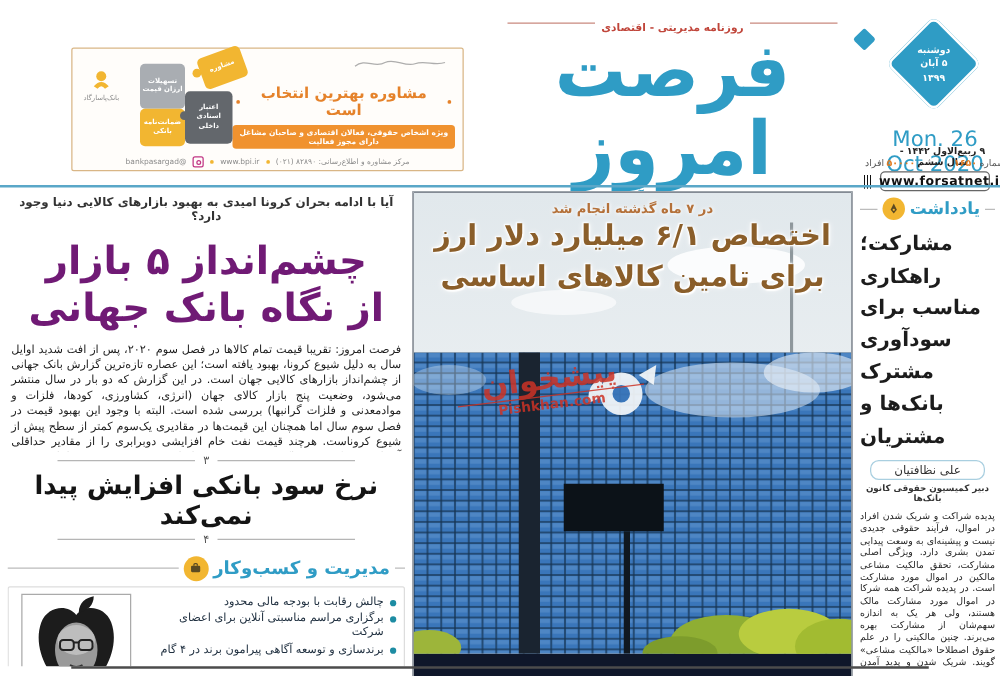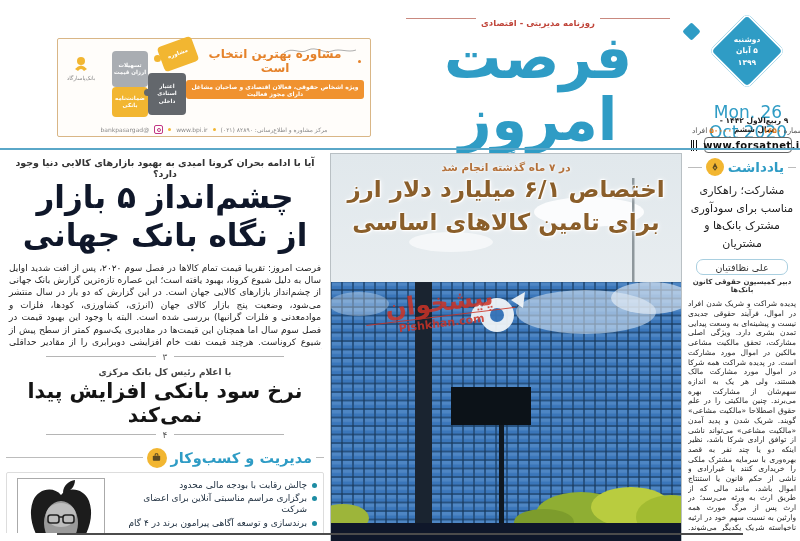--- a/index.html
+++ b/index.html
@@ -2,21 +2,21 @@
 <html lang="fa" dir="rtl"><head>
 <meta charset="utf-8">
 <style>
   html,body{margin:0;padding:0;background:#fff;}
   .page{position:relative;width:800px;height:541px;background:#ffffff;overflow:hidden;
         font-family:"DejaVu Sans",sans-serif;direction:rtl;}
   
   .ad{position:absolute;left:57px;top:38px;width:312px;height:97px;border:1px solid #d9b686;
       border-radius:2px;background:#fffdfa;}
   .ad-script{position:absolute;right:10px;top:5px;opacity:.8;}
-  .ad-right{position:absolute;right:6px;top:8px;width:178px;text-align:center;}
+  .ad-right{position:absolute;right:6px;top:28px;width:178px;text-align:center;}
   .slogan-row{display:flex;align-items:center;gap:3px;justify-content:center;color:#e5822a;
       font-size:12px;font-weight:bold;}
   .slogan-row .dot{width:3px;height:3px;border-radius:50%;background:#e5822a;flex:none;}
   .slogan-row .hl{height:1px;background:#e5822a;flex:1;max-width:26px;}
   .ad-bar{margin-top:5px;background:#f0922f;color:#fff;font-size:6px;font-weight:bold;
       border-radius:3px;padding:2.5px 3px;line-height:1.2;}
   .puzzle{position:absolute;left:46px;top:4px;width:120px;height:76px;}
   .pz{position:absolute;border-radius:4px;color:#fff;font-weight:bold;font-size:5.5px;
       display:flex;align-items:center;justify-content:center;text-align:center;line-height:1.35;padding:1px;}
   .pz-g{left:8px;top:8px;width:34px;height:34px;background:#a9adb2;}
@@ -57,21 +57,21 @@
       justify-content:center;gap:2px;}
   .issue .num{color:#e07a20;font-weight:bold;}
   .webbox{position:absolute;top:131px;left:4px;right:4px;border:1.5px solid #666;border-radius:4px;
       padding:1.5px 4px;display:flex;align-items:center;justify-content:center;gap:5px;
       font-size:10px;font-weight:bold;color:#111;letter-spacing:.4px;background:#fff;}
   .barcode{width:7px;height:11px;background:repeating-linear-gradient(90deg,#111 0 1px,#fff 1px 2.4px);flex:none;}
   .blue-rule{position:absolute;left:0;right:0;top:148px;height:2px;background:#5aa7c8;}
   
   .leftcol{position:absolute;left:6px;top:153px;width:318px;height:380px;overflow:hidden;text-align:center;}
   .kicker{font-size:9.5px;color:#333;font-weight:bold;margin-top:4px;}
-  .headline1{font-size:31px;font-weight:bold;color:#0f172a;line-height:1.22;margin-top:0;letter-spacing:-1px;}
+  .headline1{font-size:31px;font-weight:bold;color:#701a75;line-height:1.22;margin-top:12px;letter-spacing:-1px;}
   .lead-body{margin-top:7px;font-size:9px;line-height:12.4px;color:#1d1d1d;text-align:justify;
       direction:rtl;height:87px;overflow:hidden;padding:0 3px;}
   .pgmark{display:flex;align-items:center;gap:7px;justify-content:center;color:#555;font-size:9px;margin-top:3px;}
   .pgmark .mline{height:1px;background:#b5b5b5;flex:1;max-width:110px;}
   .kicker2{font-size:9px;color:#444;font-weight:bold;margin-top:5px;}
   .headline2{font-size:20.5px;font-weight:bold;color:#141414;margin-top:2px;letter-spacing:-.5px;}
   .sec-h{display:flex;align-items:center;gap:4px;margin-top:8px;}
   .sec-h h3{margin:0;font-size:14.5px;color:#2f9cc5;font-weight:bold;}
   .icon-circle{width:20px;height:20px;border-radius:50%;background:#f2b631;display:flex;
       align-items:center;justify-content:center;flex:none;}
@@ -97,21 +97,21 @@
   .watermark{position:absolute;left:34px;top:136px;width:150px;text-align:center;z-index:4;
       transform:rotate(-7deg);color:#cc3326;opacity:.85;}
   .wm-fa{font-size:25px;font-weight:bold;display:block;line-height:1;}
   .wm-en{font-size:11px;font-weight:bold;display:block;border-top:1px solid #cc3326;margin-top:1px;}
   .ph-num{position:absolute;left:8px;bottom:7px;z-index:4;background:rgba(248,248,248,.85);
       border:1px solid #999;border-radius:2px;font-size:8px;color:#666;padding:0 4px;line-height:13px;}
   
   .sidebar{position:absolute;left:688px;top:150px;width:108px;height:384px;overflow:hidden;}
   .sidebar .sec-h h3{font-size:13.5px;}
   .sidebar .icon-circle{width:18px;height:18px;}
-  .notetitle{font-size:11px;font-weight:normal;color:#1c1c1c;text-align:center;line-height:1.6;margin-top:6px;}
+  .notetitle{font-size:16px;font-weight:bold;color:#1c1c1c;text-align:left;line-height:1.6;margin-top:6px;}
   .authorbox{border:1px solid #a9cfe0;border-radius:7px;font-size:9.5px;color:#333;text-align:center;
       padding:1.5px 6px;margin:7px 8px 0;}
   .role{font-size:7px;font-weight:bold;color:#333;text-align:center;margin-top:3px;}
   .notebody{margin-top:5px;font-size:7.5px;line-height:9.7px;color:#1e1e1e;text-align:justify;
       height:232px;overflow:hidden;}
   .sidebar .pgmark{margin-top:2px;}
   .bottom-rule{position:absolute;left:57px;right:57px;top:533px;height:2px;background:#4c4c4c;}
 </style>
 </head>
 <body>
@@ -204,21 +204,20 @@
     <div class="headline1">
       <div>چشم‌انداز ۵ بازار</div>
       <div>از نگاه بانک جهانی</div>
     </div>
     <div class="lead-body">فرصت امروز: تقریبا قیمت تمام کالاها در فصل سوم ۲۰۲۰، پس از افت شدید اوایل سال به دلیل شیوع کرونا، بهبود یافته است؛ این عصاره تازه‌ترین گزارش بانک جهانی از چشم‌انداز بازارهای کالایی جهان است. در این گزارش که دو بار در سال منتشر می‌شود، وضعیت پنج بازار کالای جهان (انرژی، کشاورزی، کودها، فلزات و موادمعدنی و فلزات گرانبها) بررسی شده است. البته با وجود این بهبود قیمت در فصل سوم سال اما همچنان این قیمت‌ها در مقادیری یک‌سوم کمتر از سطح پیش از شیوع کروناست. هرچند قیمت نفت خام افزایشی دوبرابری را از مقادیر حداقلی آوریل تجربه کرد و در واکنش به خیز مجدد تقاضای صنعتی چین، قیمت فلزات نیز...</div>
     <div class="pgmark">
       <span class="mline"></span>
       <span>۳</span>
       <span class="mline"></span>
     </div>
-    <div class="kicker2">با اعلام رئیس کل بانک مرکزی</div>
     <div class="headline2">نرخ سود بانکی افزایش پیدا نمی‌کند</div>
     <div class="pgmark">
       <span class="mline"></span>
       <span>۴</span>
       <span class="mline"></span>
     </div>
     <div class="sec-h">
       <span class="mline short"></span>
       <h3>مدیریت و کسب‌وکار</h3>
       <span class="icon-circle">

